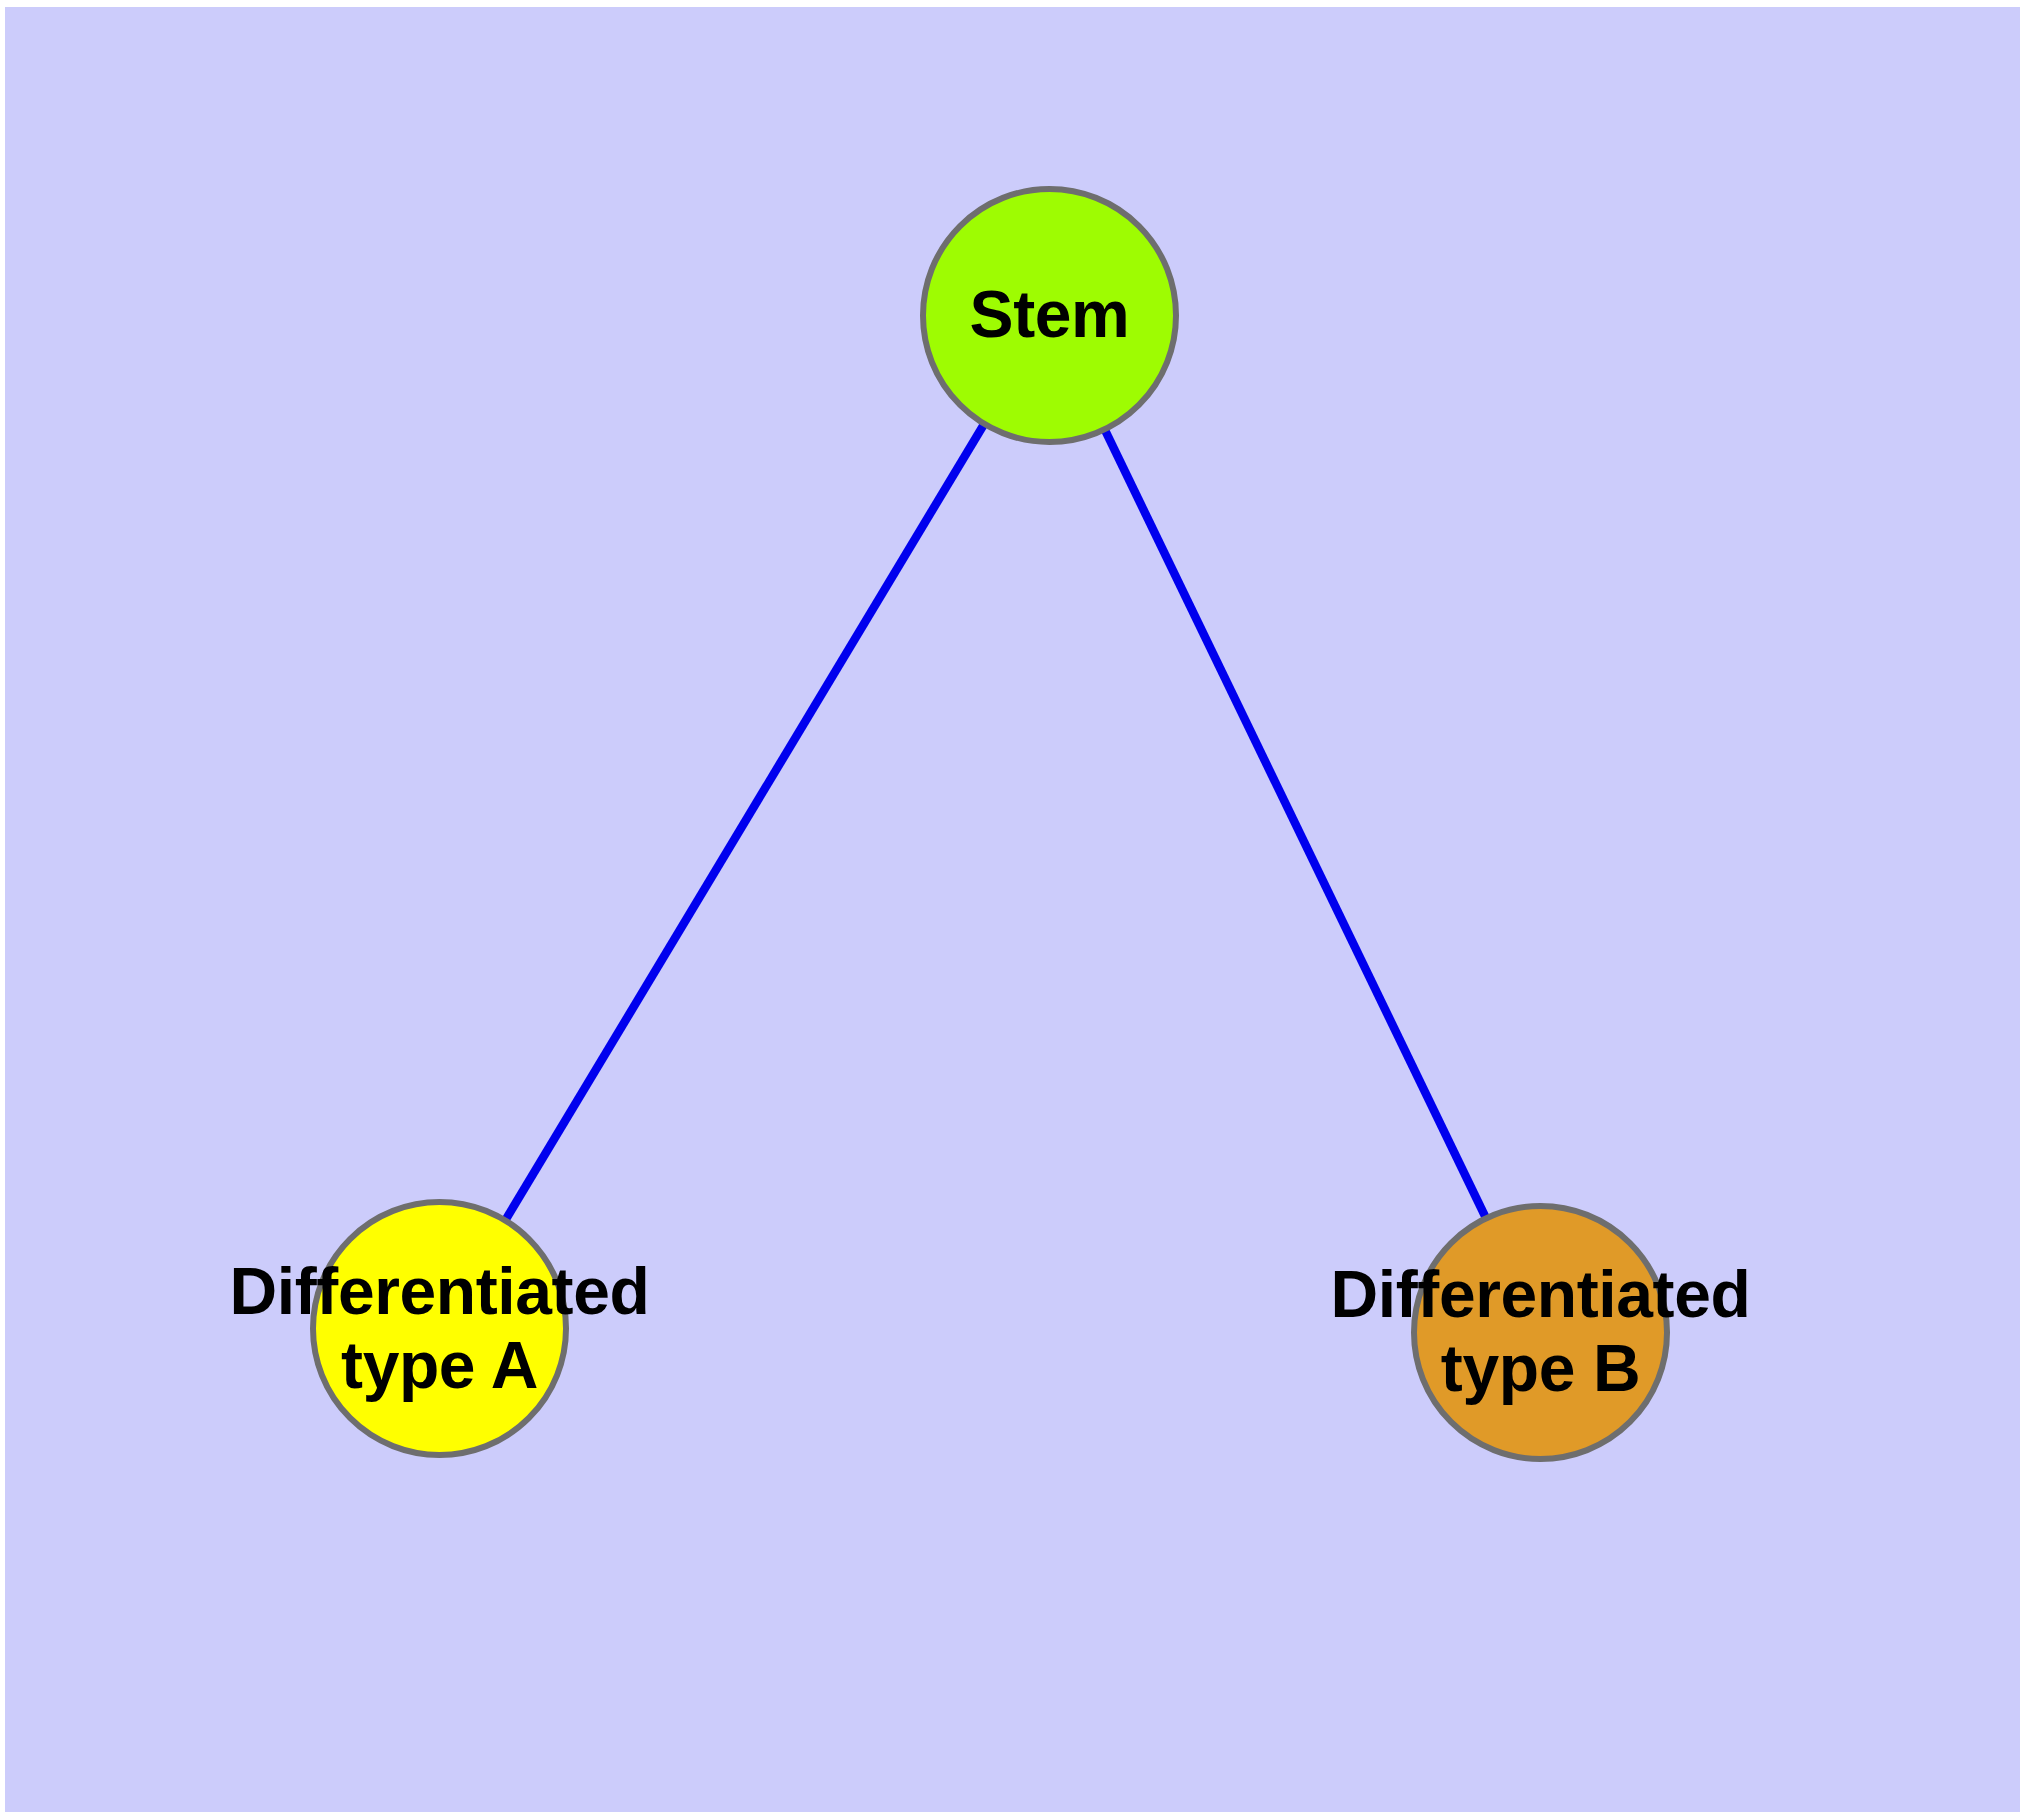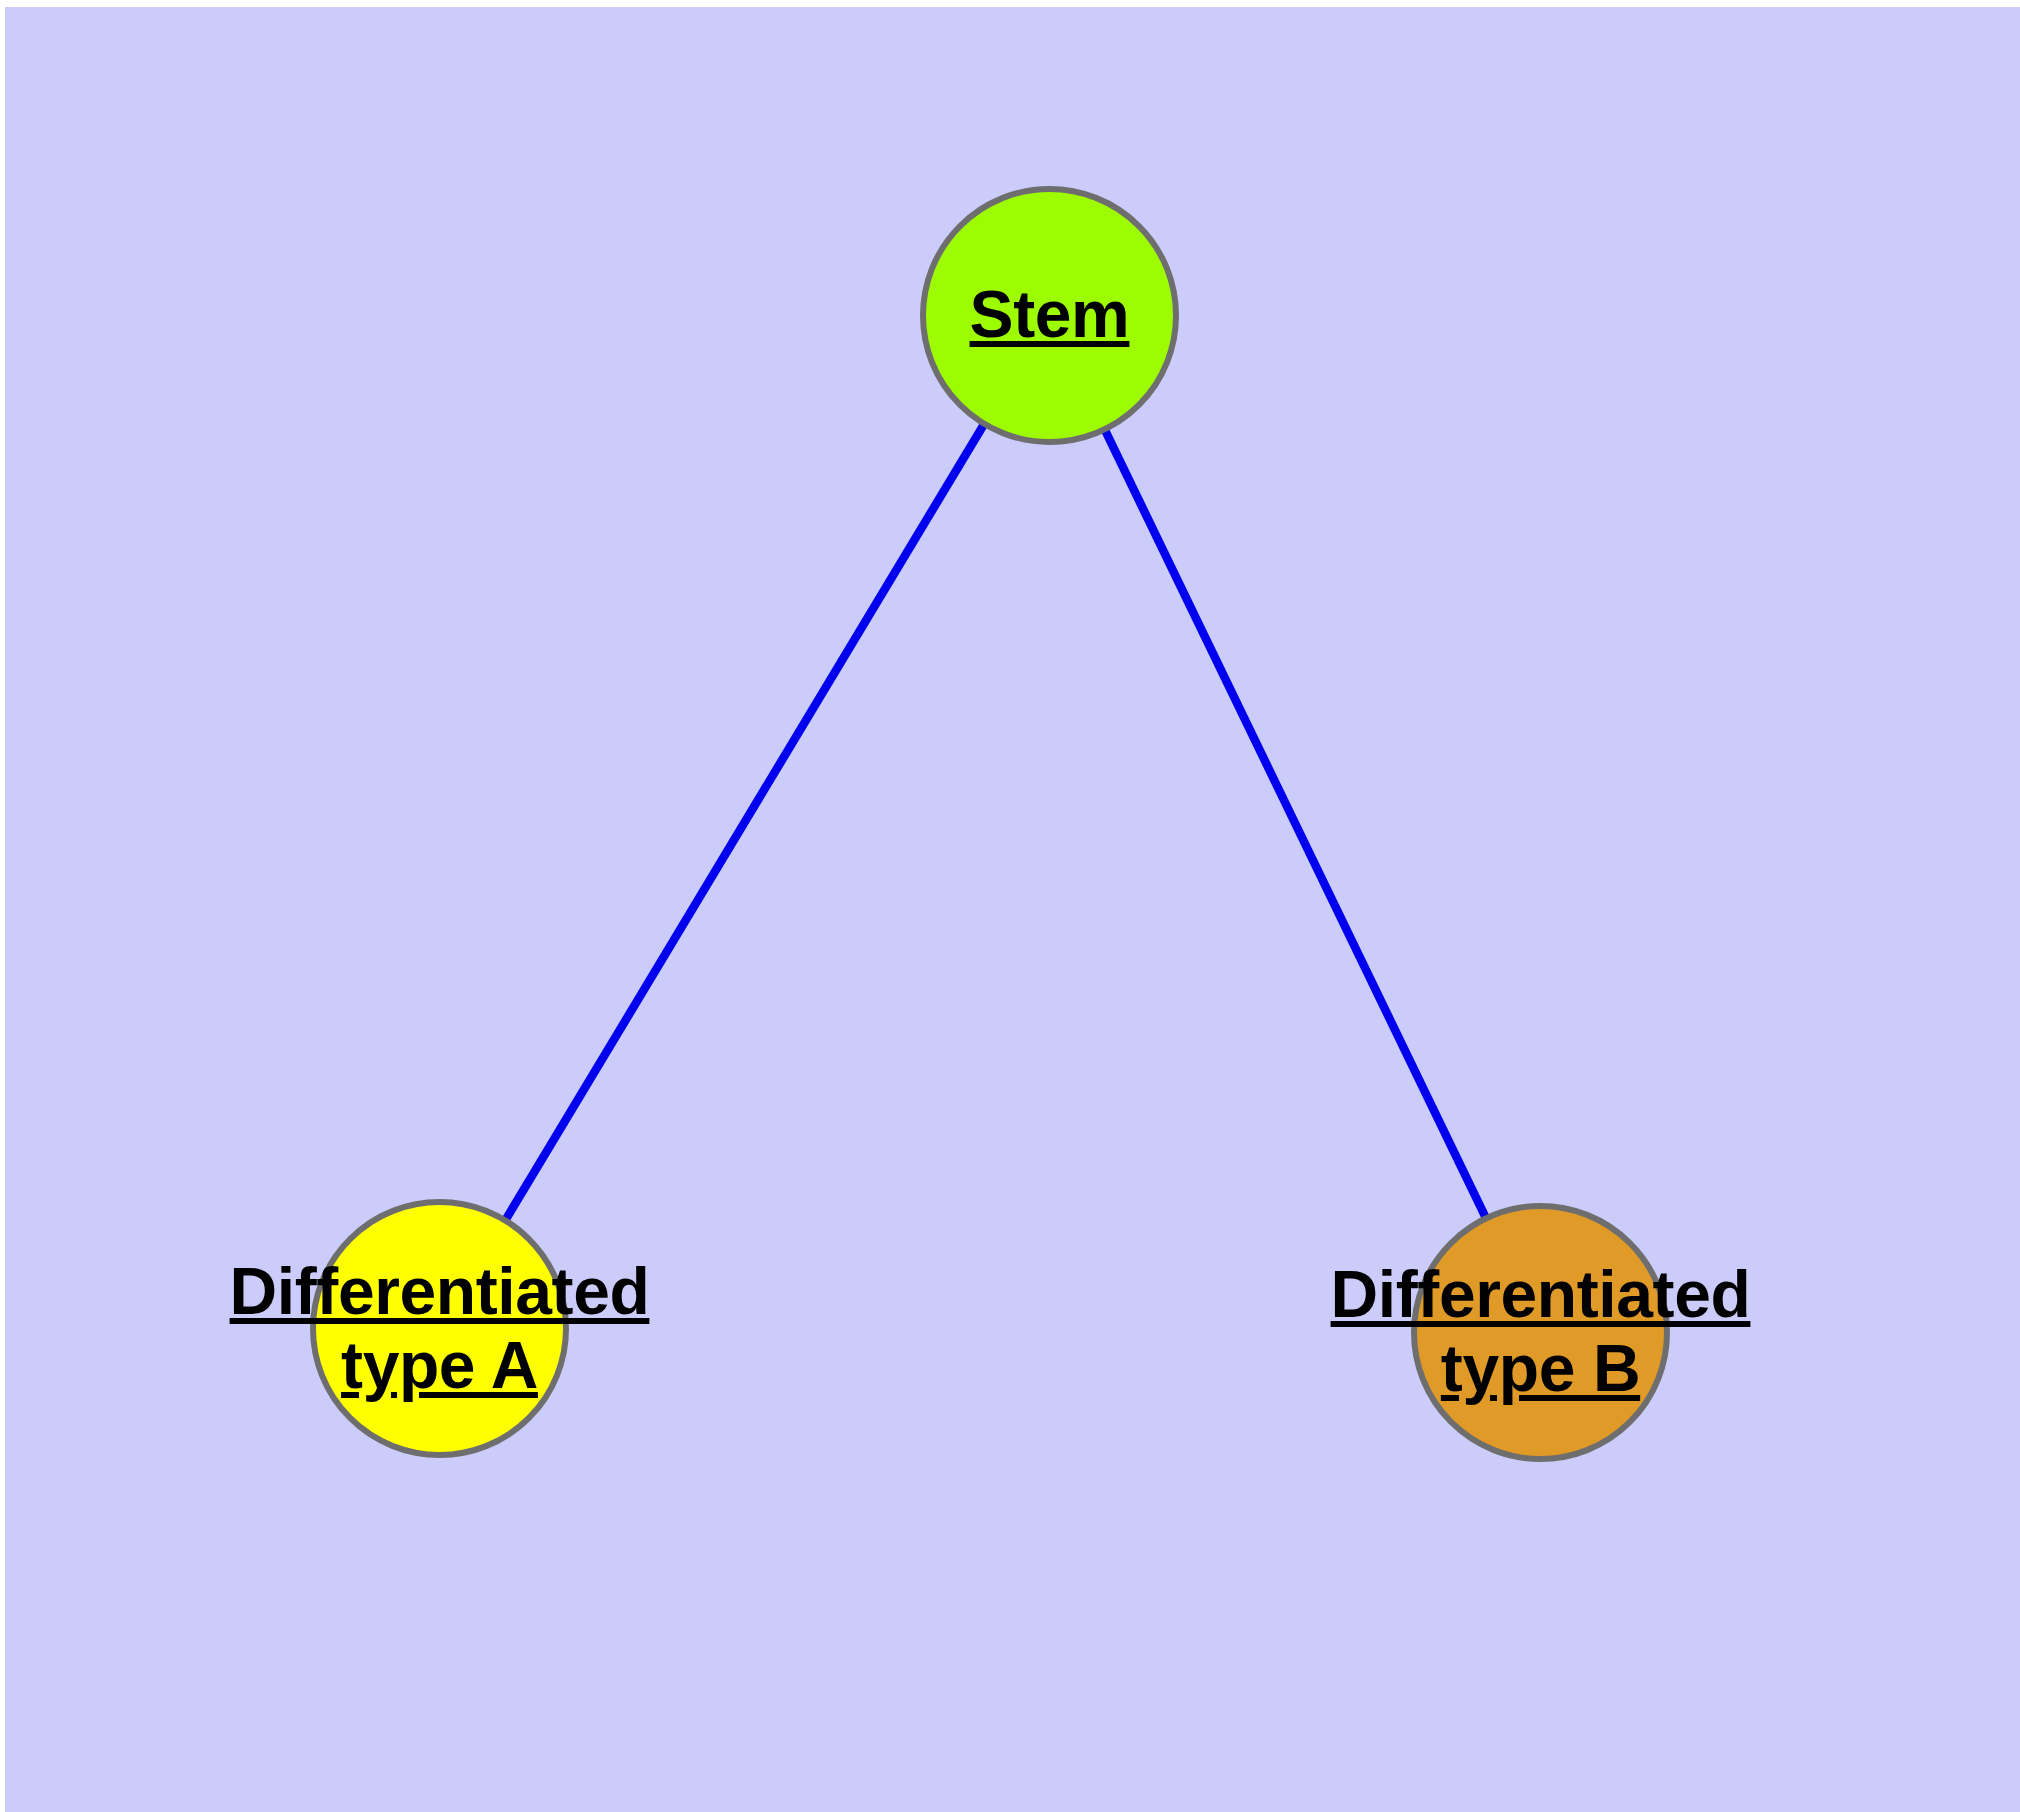--- a/index.html
+++ b/index.html
@@ -39,21 +39,20 @@
   }
   .node-label {
     position: absolute;
     text-align: center;
     font-weight: bold;
     color: #000000;
     white-space: nowrap;
     line-height: 1.12;
     letter-spacing: -0.4px;
     pointer-events: none;
-    text-decoration: underline;
   }
 </style>
 </head>
 <body>
 
 <div id="canvas">
 
   <div id="plot-background"></div>
 
   <svg id="edge-layer" viewBox="0 0 2384 2138" preserveAspectRatio="none" aria-hidden="true">

